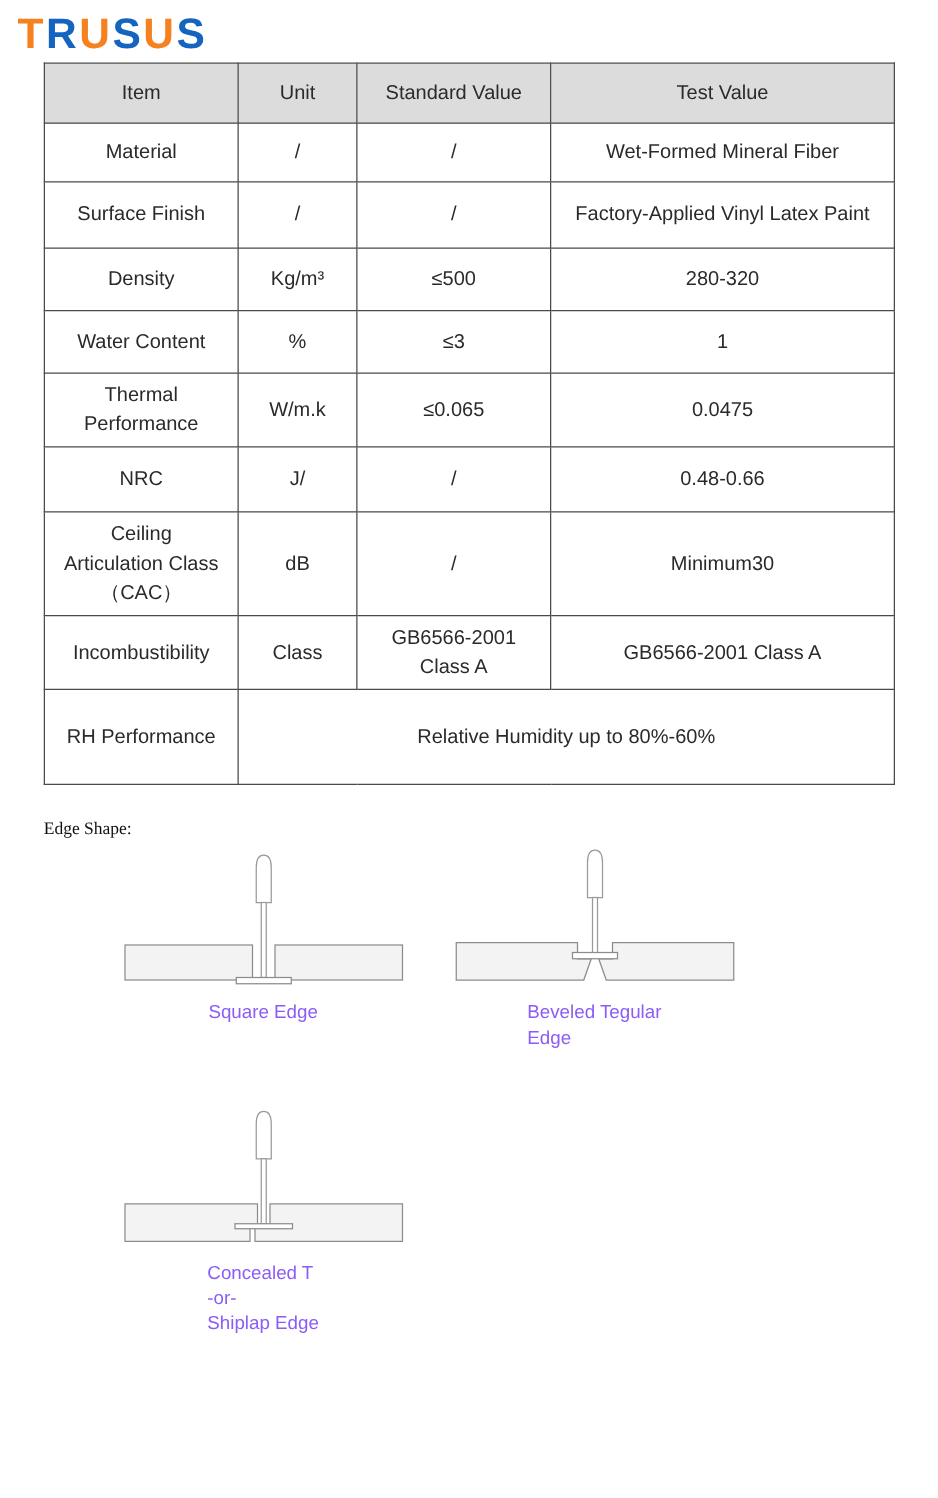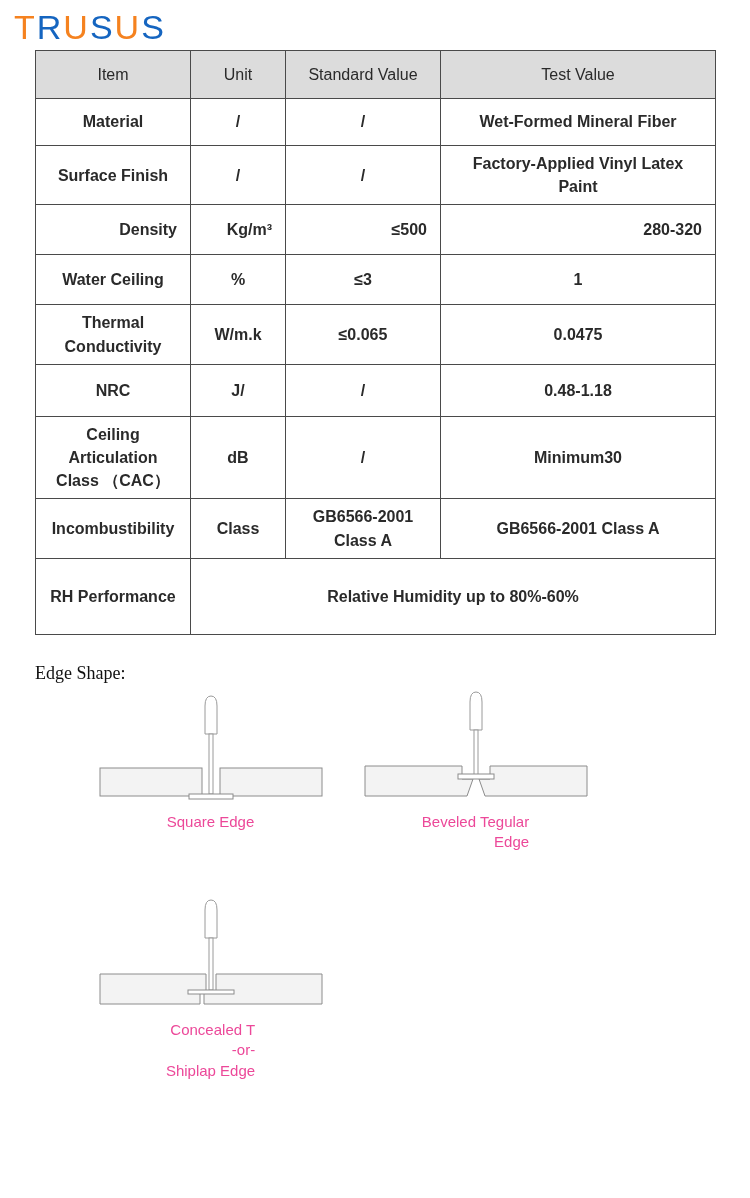--- a/index.html
+++ b/index.html
@@ -10,21 +10,21 @@
     margin: 0 auto;
     font-family: "Liberation Sans", sans-serif;
     color: #222;
     position: relative;
   }
 
   
   .logo {
     padding: 10px 0 4px 14px;
     font-size: 34px;
-    font-weight: 400;
+    font-weight: 700;
     letter-spacing: 2px;
     line-height: 1;
     user-select: none;
   }
   .logo span { display: inline-block; }
 
   
   .spec-table-wrap { margin: 2px 0 0 35px; }
   table.spec {
     border-collapse: collapse;
@@ -32,72 +32,72 @@
     table-layout: fixed;
     font-size: 16px;
     color: #2a2a2a;
   }
   table.spec th, table.spec td {
     border: 1px solid #4a4a4a;
     text-align: center;
     vertical-align: middle;
     padding: 6px 13px;
     line-height: 1.45;
-    font-weight: 700;
+    font-weight: 400;
   }
   table.spec th {
     background: #dcdcdc;
     height: 48px;
     font-weight: 400;
     margin-top: 23px;
   }
   col.c-item { width: 155px; }
   col.c-unit { width: 95px; }
   col.c-std  { width: 155px; }
   col.c-test { width: 275px; }
 
   tbody tr:nth-child(1)  td { height: 47px; }
   tbody tr:nth-child(2)  td { height: 53px; }
-  tbody tr:nth-child(3)  td { height: 50px; text-align: right; }
+  tbody tr:nth-child(3)  td { height: 50px; }
   tbody tr:nth-child(4)  td { height: 50px; }
   tbody tr:nth-child(5)  td { height: 55px; }
   tbody tr:nth-child(6)  td { height: 52px; }
   tbody tr:nth-child(7)  td { height: 52px; }
   tbody tr:nth-child(8)  td { height: 52px; }
   tbody tr:nth-child(9)  td { height: 76px; text-align: center; }
   tbody tr:nth-child(10) td { height: 57px; }
   tbody tr:nth-child(11) td { height: 53px; }
   tbody tr:nth-child(12) td { height: 50px; }
   td.merged { text-align: left; padding-left: 12px; }
 
   
   .edge-title {
     margin: 28px 0 6px 35px;
     font-family: "Liberation Serif", serif;
-    font-size: 18px;
+    font-size: 14px;
     color: #111;
   }
   .diagram-grid {
     display: grid;
     grid-template-columns: 265px 265px;
     padding-left: 78px;
     row-gap: 46px;
     margin-top: 6px;
   }
   .diagram-cell {
     display: flex;
     flex-direction: column;
     align-items: center;
   }
   .diagram-cell svg { display: block; }
   .diagram-label {
     margin-top: 4px;
     font-size: 15px;
-    color: #ec4899;
-    text-align: right;
+    color: #8b5cf6;
+    text-align: left;
     white-space: pre-line;
     line-height: 1.35;
   }
   .panel { fill: #f3f3f3; stroke: #8c8c8c; stroke-width: 1; }
   .pin   { fill: #ffffff; stroke: #9a9a9a; stroke-width: 1; }
   .flange{ fill: #ffffff; stroke: #8c8c8c; stroke-width: 1; }
 </style>
 </head>
 <body>
 
@@ -134,36 +134,36 @@
         <td>/</td>
         <td>Factory-Applied Vinyl Latex Paint</td>
       </tr>
       <tr>
         <td>Density</td>
         <td>Kg/m³</td>
         <td>≤500</td>
         <td>280-320</td>
       </tr>
       <tr>
-        <td>Water Ceiling</td>
+        <td>Water Content</td>
         <td>%</td>
         <td>≤3</td>
         <td>1</td>
       </tr>
       <tr>
-        <td>Thermal Conductivity</td>
+        <td>Thermal Performance</td>
         <td>W/m.k</td>
         <td>≤0.065</td>
         <td>0.0475</td>
       </tr>
       <tr>
         <td>NRC</td>
         <td>J/</td>
         <td>/</td>
-        <td>0.48-1.18</td>
+        <td>0.48-0.66</td>
       </tr>
       <tr>
         <td>Ceiling Articulation Class （CAC）</td>
         <td>dB</td>
         <td>/</td>
         <td>Minimum30</td>
       </tr>
       <tr>
         <td>Incombustibility</td>
         <td>Class</td>

